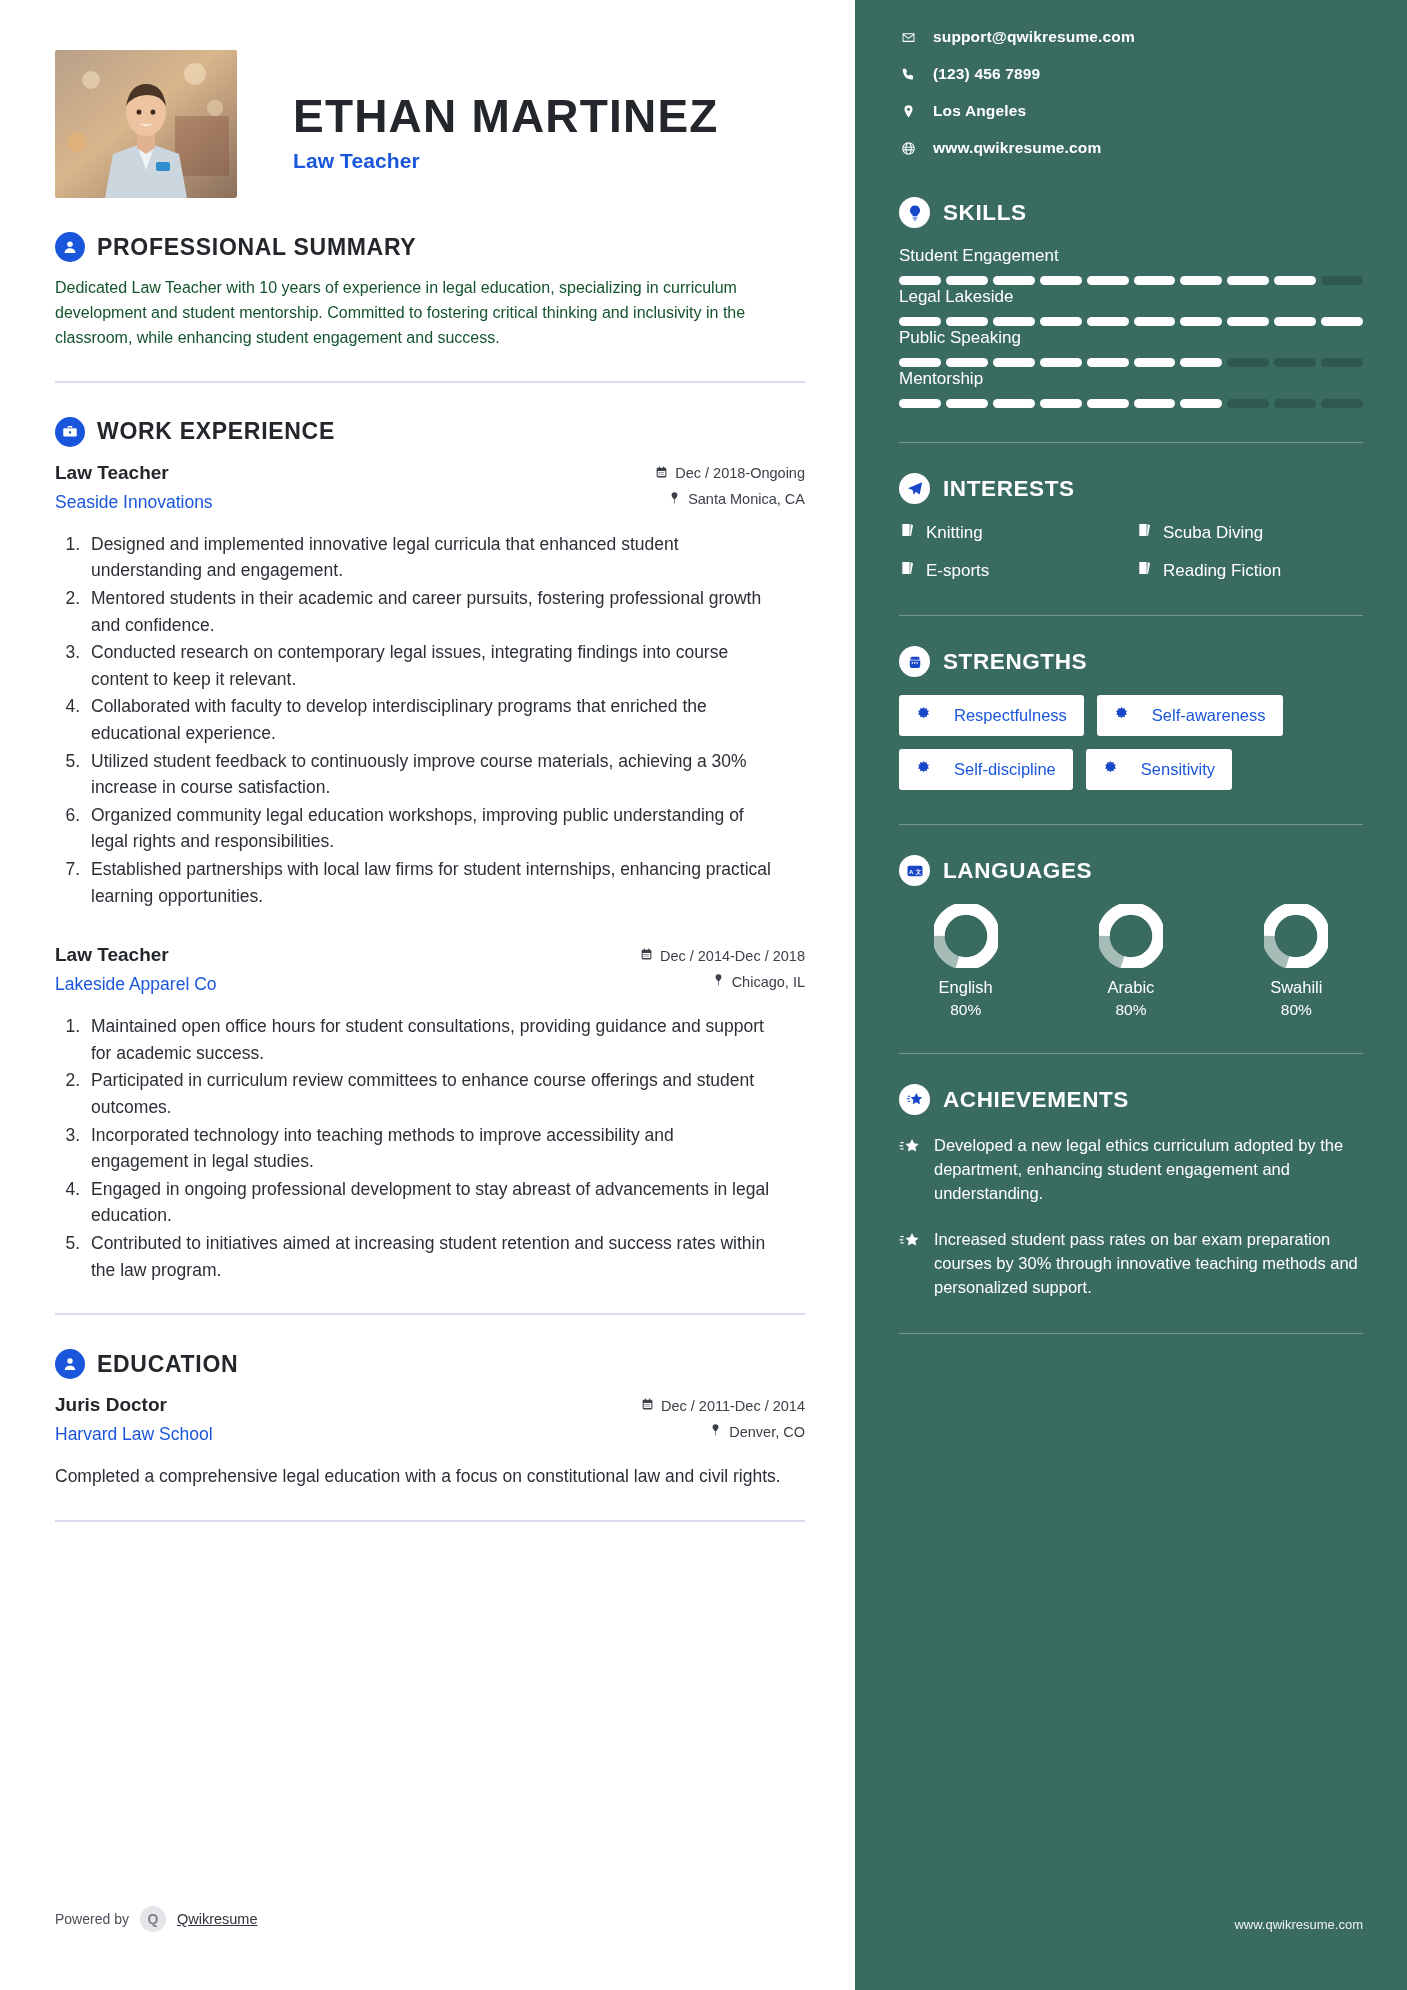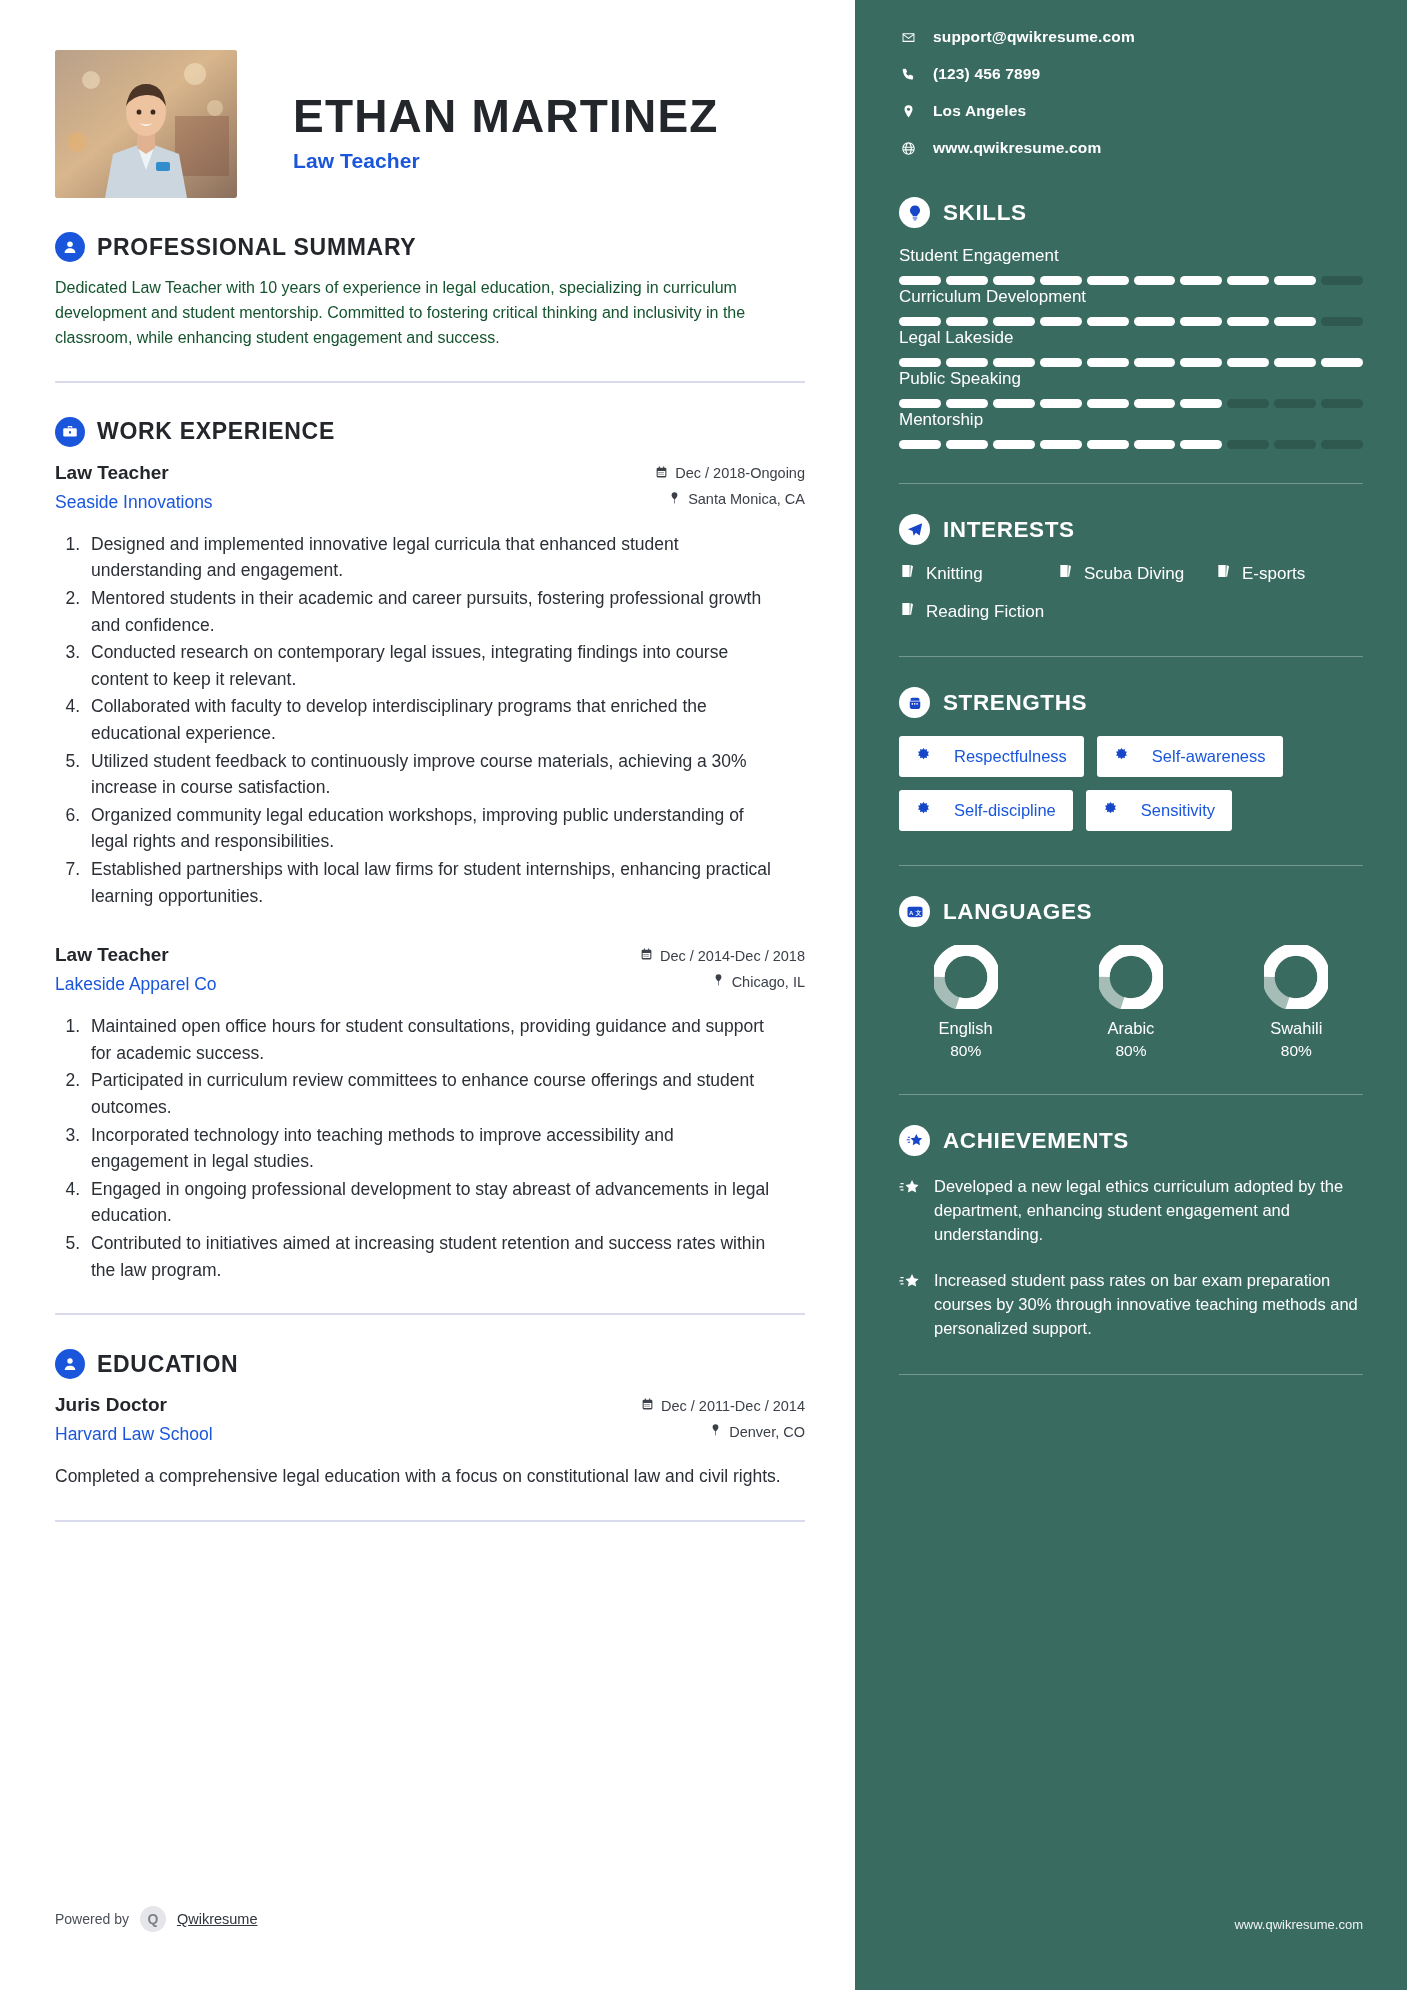--- a/index.html
+++ b/index.html
@@ -236,21 +236,21 @@
   .seg.on { background: #ffffff; }
 
   .r-divider {
     height: 1px;
     background: rgba(255,255,255,.30);
     margin: 34px 0 30px 0;
   }
 
   .interest-grid {
     display: grid;
-    grid-template-columns: 1fr 1fr 1fr;
+    grid-template-columns: 1fr 1fr;
     row-gap: 17px;
     column-gap: 10px;
   }
   .interest {
     display: flex;
     align-items: center;
     gap: 11px;
     font-size: 17px;
   }
   .interest svg { width: 16px; height: 16px; fill: #ffffff; flex: 0 0 16px; }
@@ -552,35 +552,20 @@
             <span class="seg on"></span>
             <span class="seg on"></span>
             <span class="seg on"></span>
             <span class="seg on"></span>
             <span class="seg on"></span>
             <span class="seg on"></span>
             <span class="seg"></span>
         </div>
       </div>
 
-      <div>
-        <div class="skill-name">Curriculum Development</div>
-        <div class="seg-bar">
-          <span class="seg on"></span>
-            <span class="seg on"></span>
-            <span class="seg on"></span>
-            <span class="seg on"></span>
-            <span class="seg on"></span>
-            <span class="seg on"></span>
-            <span class="seg on"></span>
-            <span class="seg on"></span>
-            <span class="seg on"></span>
-            <span class="seg"></span>
-        </div>
-      </div>
 
       <div>
         <div class="skill-name">Legal Lakeside</div>
         <div class="seg-bar">
           <span class="seg on"></span>
             <span class="seg on"></span>
             <span class="seg on"></span>
             <span class="seg on"></span>
             <span class="seg on"></span>
             <span class="seg on"></span>

